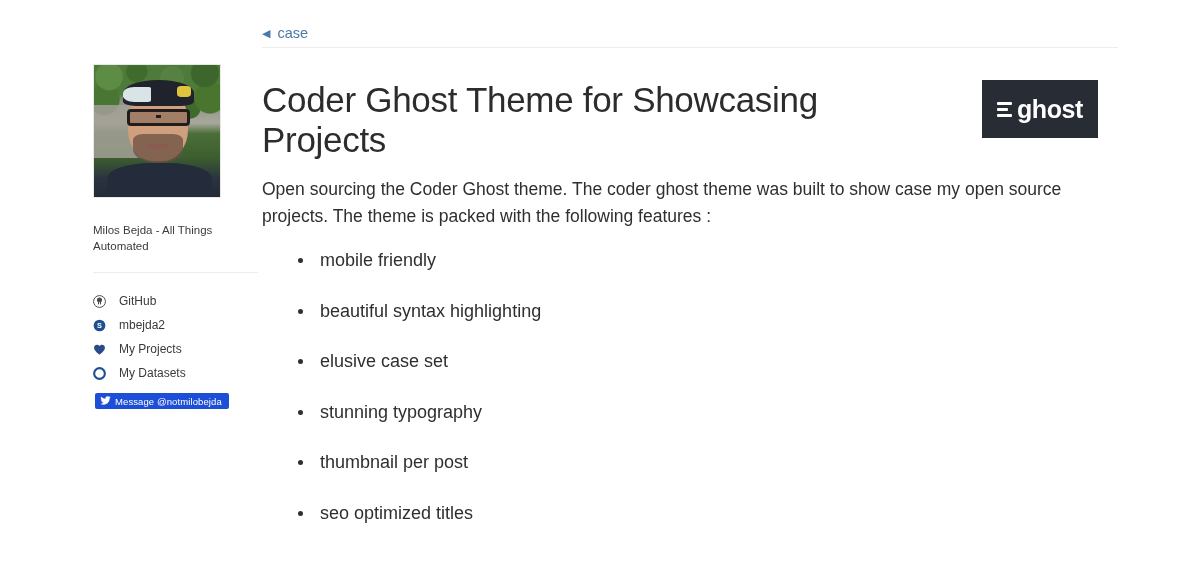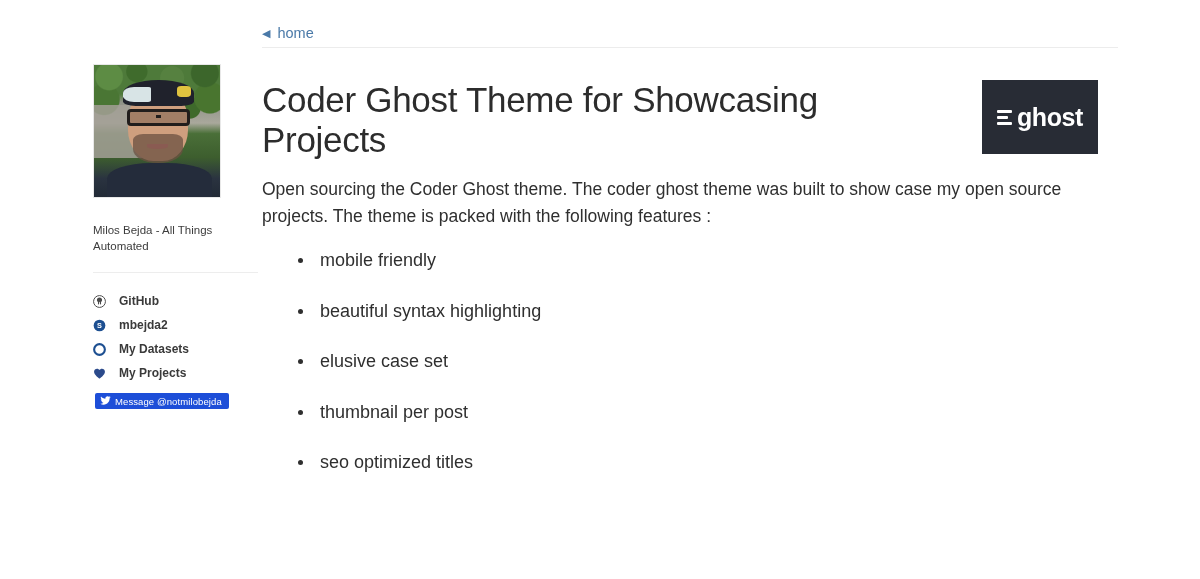--- a/index.html
+++ b/index.html
@@ -181,21 +181,20 @@
     align-items: center;
     justify-content: flex-start;
     flex: none;
   }
 
   .link-label {
     font-size: 12px;
     color: #3a3a3a;
     margin-left: 4px;
     font-family: "Liberation Sans", sans-serif;
-    font-weight: bold;
   }
 
   .tw-button {
     display: inline-flex;
     align-items: center;
     background: #1d4ed8;
     color: #ffffff;
     font-size: 9.5px;
     height: 16px;
     padding: 0 7px 0 5px;
@@ -253,21 +252,21 @@
     letter-spacing: -0.3px;
     width: 660px;
     font-family: "Liberation Sans", sans-serif;
   }
 
   .ghost-badge {
     position: absolute;
     right: 20px;
     top: 0px;
     width: 116px;
-    height: 74px;
+    height: 58px;
     background: #282c35;
     display: flex;
     align-items: center;
     justify-content: center;
   }
   .ghost-mark {
     display: inline-flex;
     flex-direction: column;
     justify-content: center;
     gap: 3px;
@@ -366,51 +365,51 @@
             <circle cx="8" cy="8" r="7.2" fill="#1d4f91"></circle>
             <text x="8" y="11.4" font-size="9" font-family="Liberation Sans, sans-serif" font-weight="bold" fill="#ffffff" text-anchor="middle">S</text>
           </svg>
         </span>
         <span class="link-label">mbejda2</span>
       </li>
 
       <li class="link-row">
         <span class="link-icon">
           <svg width="13" height="13" viewBox="0 0 16 16" aria-hidden="true">
+            <path d="M8 14.2S1.3 9.9 1.3 5.8C1.3 3.6 3 2 5 2c1.3 0 2.4.7 3 1.8C8.6 2.7 9.7 2 11 2c2 0 3.7 1.6 3.7 3.8 0 4.1-6.7 8.4-6.7 8.4z" fill="#2b4a8b"></path>
+          </svg>
+        </span>
+        <span class="link-label">My Projects</span>
+      </li>
+
+      <li class="link-row">
+        <span class="link-icon">
+          <svg width="13" height="13" viewBox="0 0 16 16" aria-hidden="true">
             <circle cx="8" cy="8" r="6.6" fill="none" stroke="#1d4f91" stroke-width="2.6"></circle>
           </svg>
         </span>
         <span class="link-label">My Datasets</span>
-      </li>
-
-      <li class="link-row">
-        <span class="link-icon">
-          <svg width="13" height="13" viewBox="0 0 16 16" aria-hidden="true">
-            <path d="M8 14.2S1.3 9.9 1.3 5.8C1.3 3.6 3 2 5 2c1.3 0 2.4.7 3 1.8C8.6 2.7 9.7 2 11 2c2 0 3.7 1.6 3.7 3.8 0 4.1-6.7 8.4-6.7 8.4z" fill="#2b4a8b"></path>
-          </svg>
-        </span>
-        <span class="link-label">My Projects</span>
       </li>
     </ul>
 
     <div class="tw-button">
       <span>
         <svg width="11" height="11" viewBox="0 0 16 16" aria-hidden="true">
           <path d="M15.5 3.1c-.6.3-1.2.4-1.8.5.6-.4 1.1-1 1.3-1.7-.6.4-1.2.6-1.9.8C12.5 2.1 11.7 1.7 10.9 1.7c-1.7 0-3.1 1.4-3.1 3.1 0 .2 0 .5.1.7-2.6-.1-4.9-1.4-6.4-3.3-.3.5-.4 1-.4 1.6 0 1.1.5 2 1.4 2.6-.5 0-1-.2-1.4-.4 0 1.5 1.1 2.8 2.5 3.1-.3.1-.6.1-.9.1-.2 0-.4 0-.6-.1.4 1.2 1.5 2.1 2.9 2.2-1.1.8-2.4 1.3-3.8 1.3H.5c1.4.9 3 1.4 4.7 1.4 5.7 0 8.8-4.7 8.8-8.8v-.4c.6-.4 1.1-1 1.5-1.7z" fill="#ffffff"></path>
         </svg>
       </span>
       <span class="tw-label">Message @notmilobejda</span>
     </div>
   </aside>
 
   <main class="main">
 
     <div class="breadcrumb">
       <span class="bc-arrow">◀</span>
-      <span class="bc-label">home</span>
+      <span class="bc-label">case</span>
     </div>
 
     <div class="head-rule"></div>
 
     <div class="title-block">
       <h1 class="post-title">Coder Ghost Theme for Showcasing Projects</h1>
 
       <div class="ghost-badge">
         <span class="ghost-mark">
           <i></i>
@@ -420,17 +419,18 @@
         <span class="ghost-word">ghost</span>
       </div>
     </div>
 
     <p class="intro">Open sourcing the Coder Ghost theme. The coder ghost theme was built to show case my open source projects. The theme is packed with the following features :</p>
 
     <ul class="feature-list">
       <li class="feature-item">mobile friendly</li>
       <li class="feature-item">beautiful syntax highlighting</li>
       <li class="feature-item">elusive case set</li>
+      <li class="feature-item">stunning typography</li>
       <li class="feature-item">thumbnail per post</li>
       <li class="feature-item">seo optimized titles</li>
     </ul>
   </main>
 </div>
 
 </body></html>

